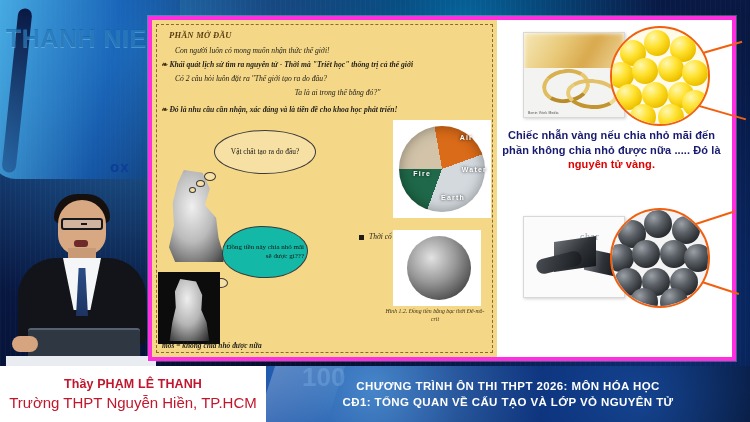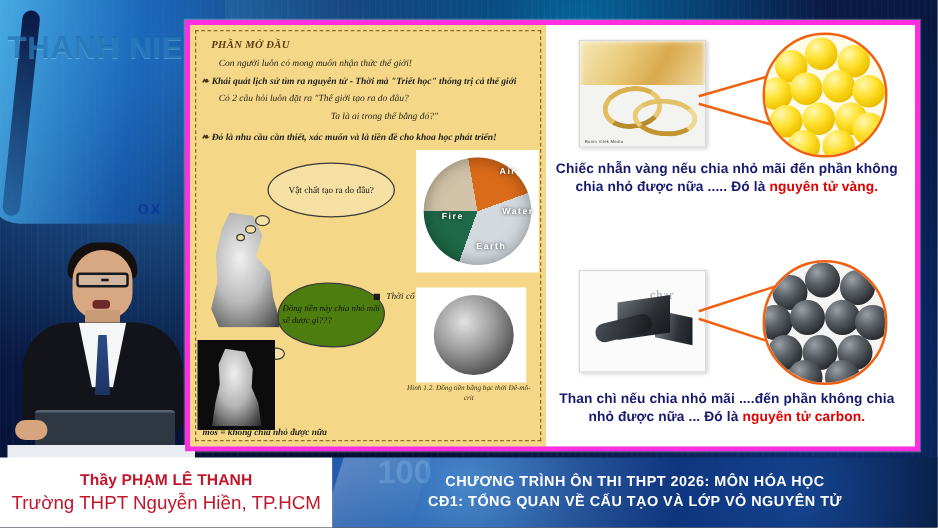--- a/index.html
+++ b/index.html
@@ -74,21 +74,21 @@
   .slide{
     position:absolute;left:148px;top:16px;width:588px;height:345px;
     background:#ff2fe0;
     padding:4px;box-sizing:border-box;
     box-shadow:0 0 0 1px rgba(255,255,255,.25);
   }
   .slide-inner{position:relative;width:100%;height:100%;background:#ffffff;display:flex;}
 
   
   .page{
-    position:relative;width:285px;height:100%;
+    position:relative;width:345px;height:100%;
     background:#f5d887;
     box-sizing:border-box;padding:7px 9px 6px 9px;
     font-family:"Liberation Serif", serif;
     color:#1d1c18;
   }
   .page:before{
     content:"";position:absolute;left:4px;top:4px;right:4px;bottom:4px;
     border:1px dashed #8a6b2a;pointer-events:none;
   }
   .page-title{
@@ -134,23 +134,23 @@
             text-shadow:0 0 3px rgba(0,0,0,.85);font-family:"Liberation Sans",sans-serif;}
   .lab-air{right:24px;top:114px;}
   .lab-water{right:10px;top:146px;}
   .lab-fire{right:66px;top:150px;}
   .lab-earth{right:32px;top:174px;}
 
   
   .bub2{
     position:absolute;left:70px;top:206px;width:86px;height:52px;
     border:1.2px solid #3a3a3a;border-radius:46% 54% 48% 52%/52% 48% 54% 46%;
-    background:#4d7c0f;
-    display:flex;align-items:center;justify-content:center;text-align:left;
-    font-size:7px;line-height:1.35;font-style:italic;color:#16150f;padding:3px;box-sizing:border-box;
+    background:#14b8a6;
+    display:flex;align-items:center;justify-content:center;text-align:right;
+    font-size:7px;line-height:1.35;color:#16150f;padding:3px;box-sizing:border-box;
   }
   .d4{left:62px;top:258px;width:12px;height:8px;}
   .d5{left:52px;top:267px;width:8px;height:6px;}
 
   
   .bust{
     position:absolute;left:6px;top:252px;width:62px;height:72px;background:#0c0c0c;
   }
   .bust:after{
     content:"";position:absolute;left:9px;top:7px;width:44px;height:62px;
@@ -271,21 +271,21 @@
       <div class="page">
         <div class="page-title">PHẦN MỞ ĐẦU</div>
 
         <div class="p-line p-indent">Con người luôn có mong muốn nhận thức thế giới!</div>
         <div class="p-line p-lead">
           <span class="mark">❧</span><span>Khái quát lịch sử tìm ra nguyên tử - Thời mà "Triết học" thống trị cả thế giới</span>
         </div>
         <div class="p-line p-indent">Có 2 câu hỏi luôn đặt ra "Thế giới tạo ra do đâu?</div>
         <div class="p-line p-center">Ta là ai trong thế bằng đó?"</div>
         <div class="p-line p-lead" style="margin-top:6px">
-          <span class="mark">❧</span><span>Đó là nhu cầu cần thiết, xác muốn và là tiền đề cho khoa học phát triển!</span>
+          <span class="mark">❧</span><span>Đó là nhu cầu cần nhận, xác đáng và là tiền đề cho khoa học phát triển!</span>
         </div>
 
         <div class="thinker"></div>
         <div class="bub1">Vật chất tạo ra do đâu?</div>
         <div class="dot d1"></div>
         <div class="dot d2"></div>
         <div class="dot d3"></div>
 
         <div class="elem-box"></div>
         <div class="elem"></div>
@@ -361,23 +361,20 @@
           <div class="atom atom-k" style="left:20px;top:30px;width:28px;height:28px"></div>
           <div class="atom atom-k" style="left:48px;top:30px;width:28px;height:28px"></div>
           <div class="atom atom-k" style="left:72px;top:34px;width:28px;height:28px"></div>
           <div class="atom atom-k" style="left:2px;top:58px;width:28px;height:28px"></div>
           <div class="atom atom-k" style="left:30px;top:58px;width:28px;height:28px"></div>
           <div class="atom atom-k" style="left:58px;top:58px;width:28px;height:28px"></div>
           <div class="atom atom-k" style="left:18px;top:78px;width:28px;height:28px"></div>
           <div class="atom atom-k" style="left:48px;top:78px;width:28px;height:28px"></div>
         </div>
 
-        <div class="cap cap-coal">
-          <span>Than chì nếu chia nhỏ mãi ....đến phần không chia nhỏ được nữa ... Đó là </span><span class="hl">nguyên tử carbon.</span>
-        </div>
 
       </div>
     </div>
   </div>
 
   <div class="bottombar">
     <div class="bb-left">
       <div class="bb-name">Thầy PHẠM LÊ THANH</div>
       <div class="bb-school">Trường THPT Nguyễn Hiền, TP.HCM</div>
     </div>

